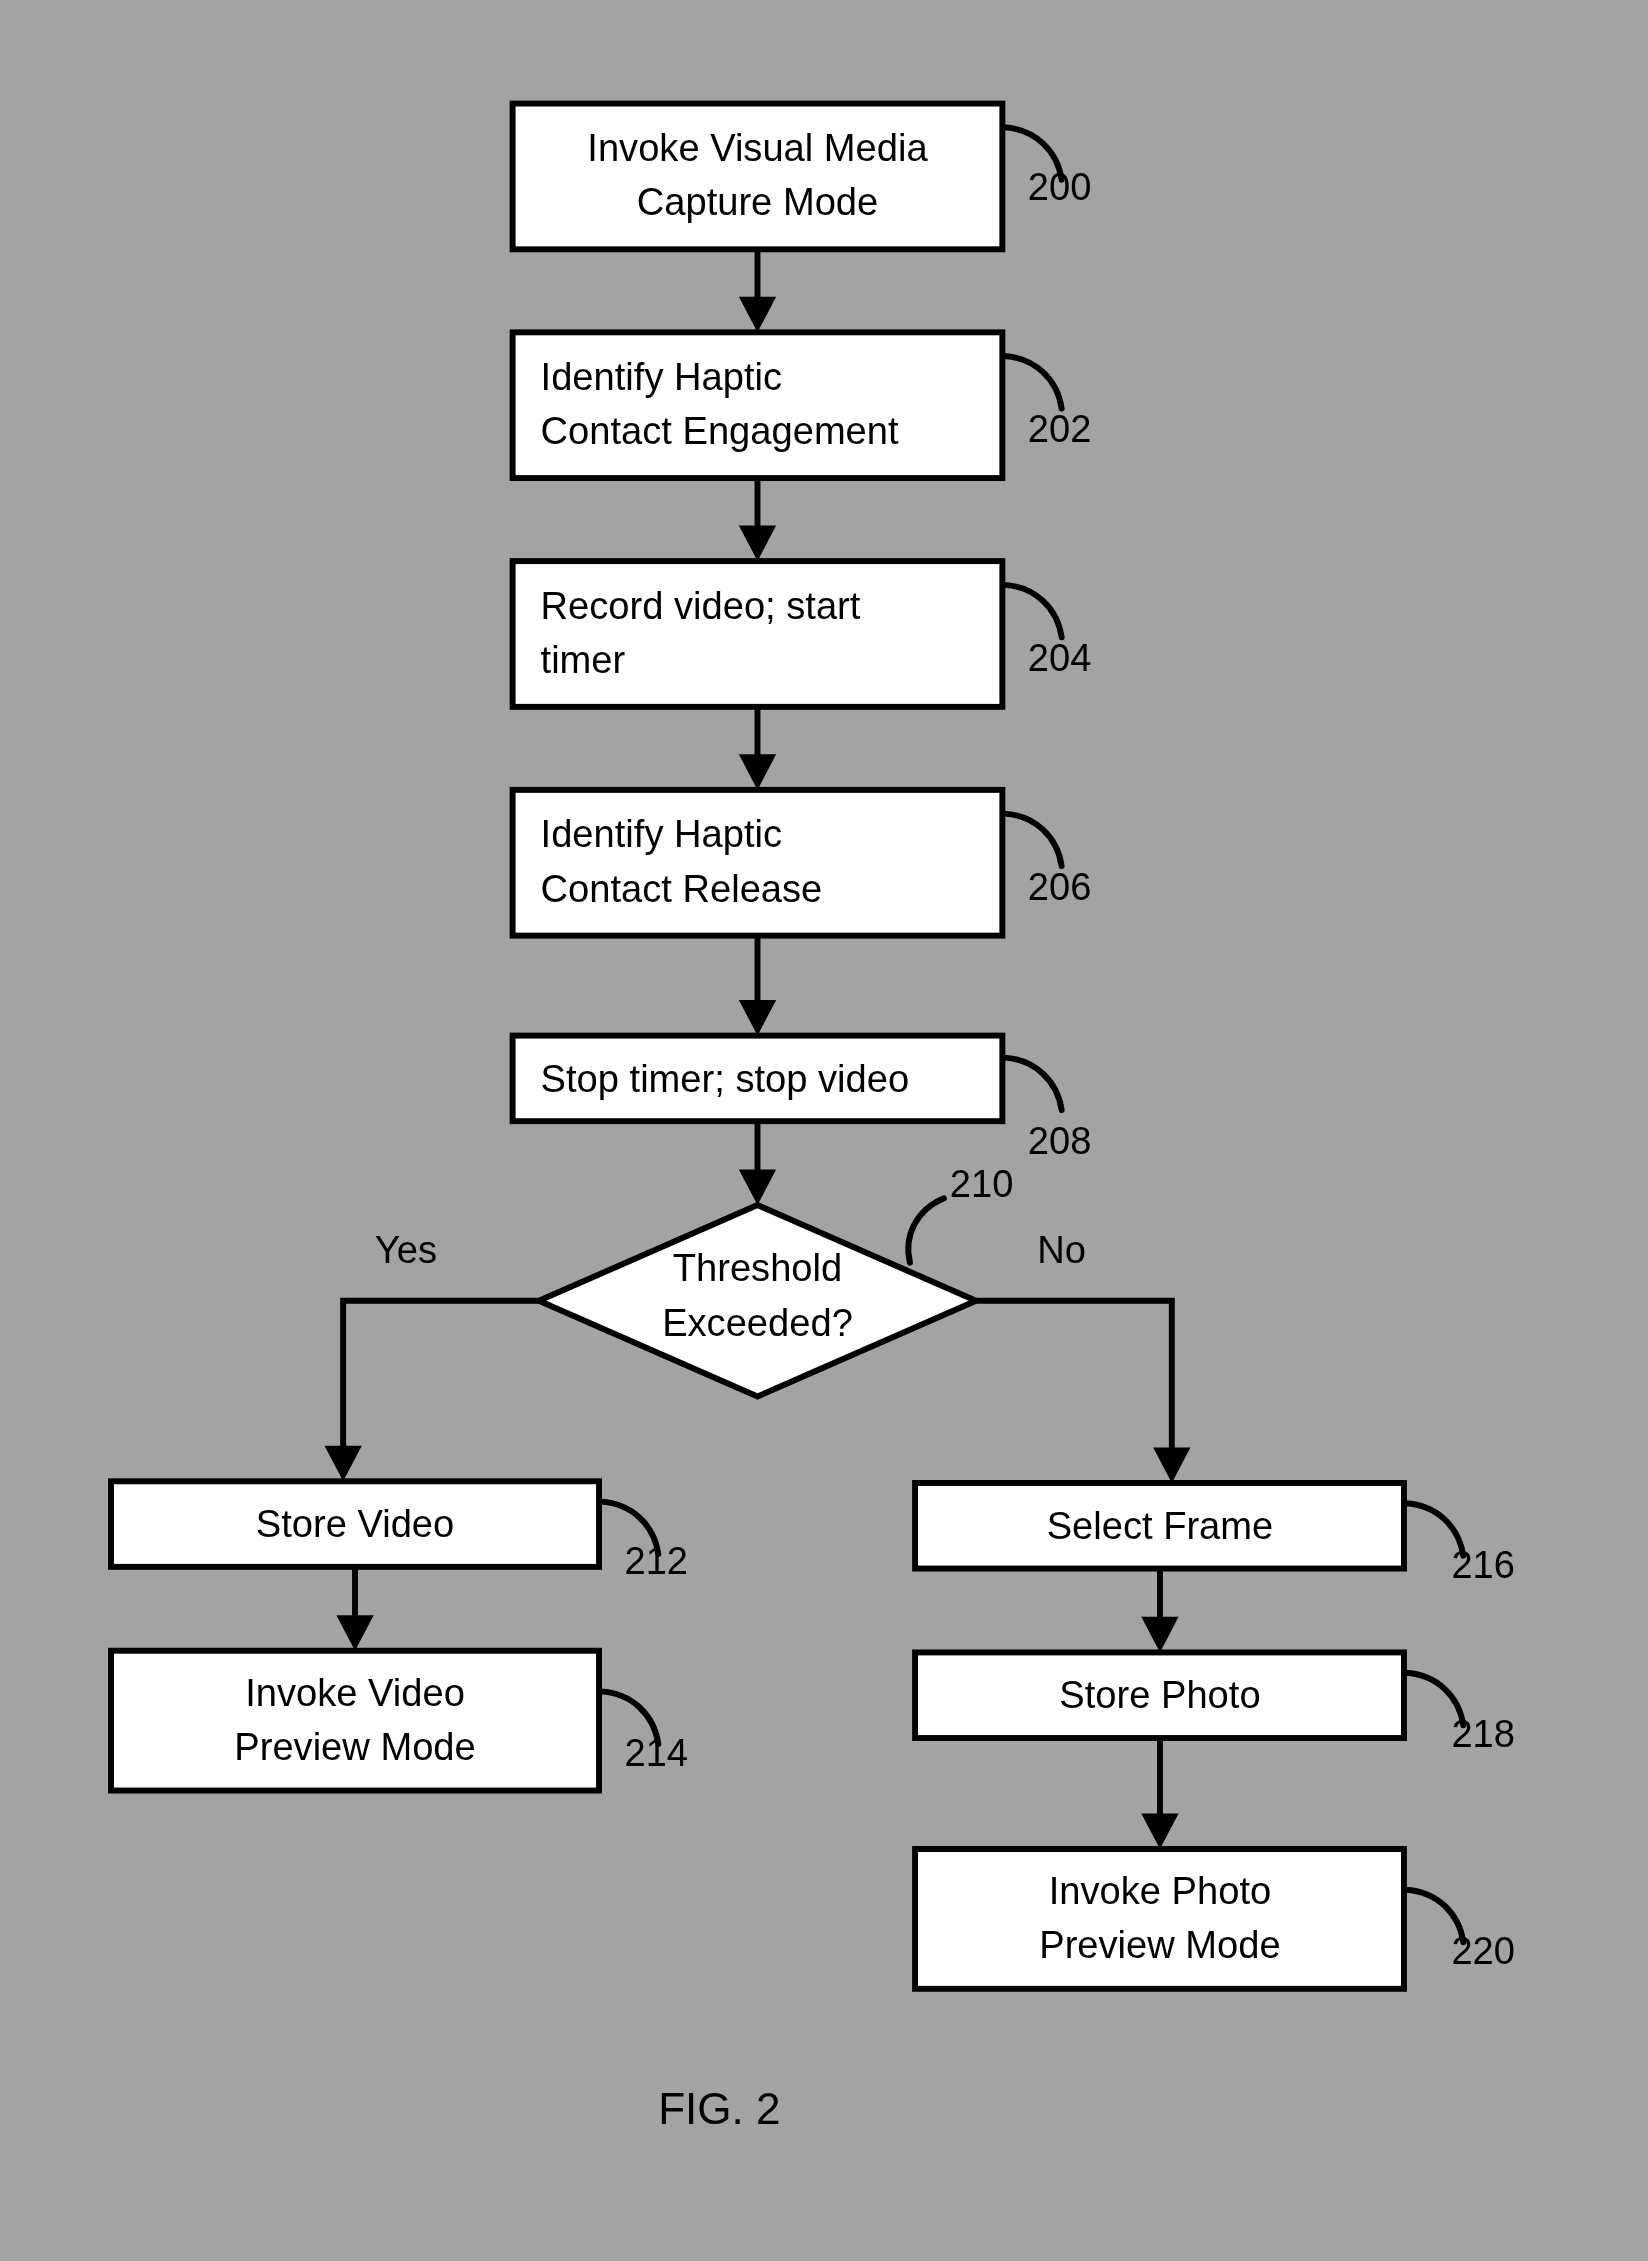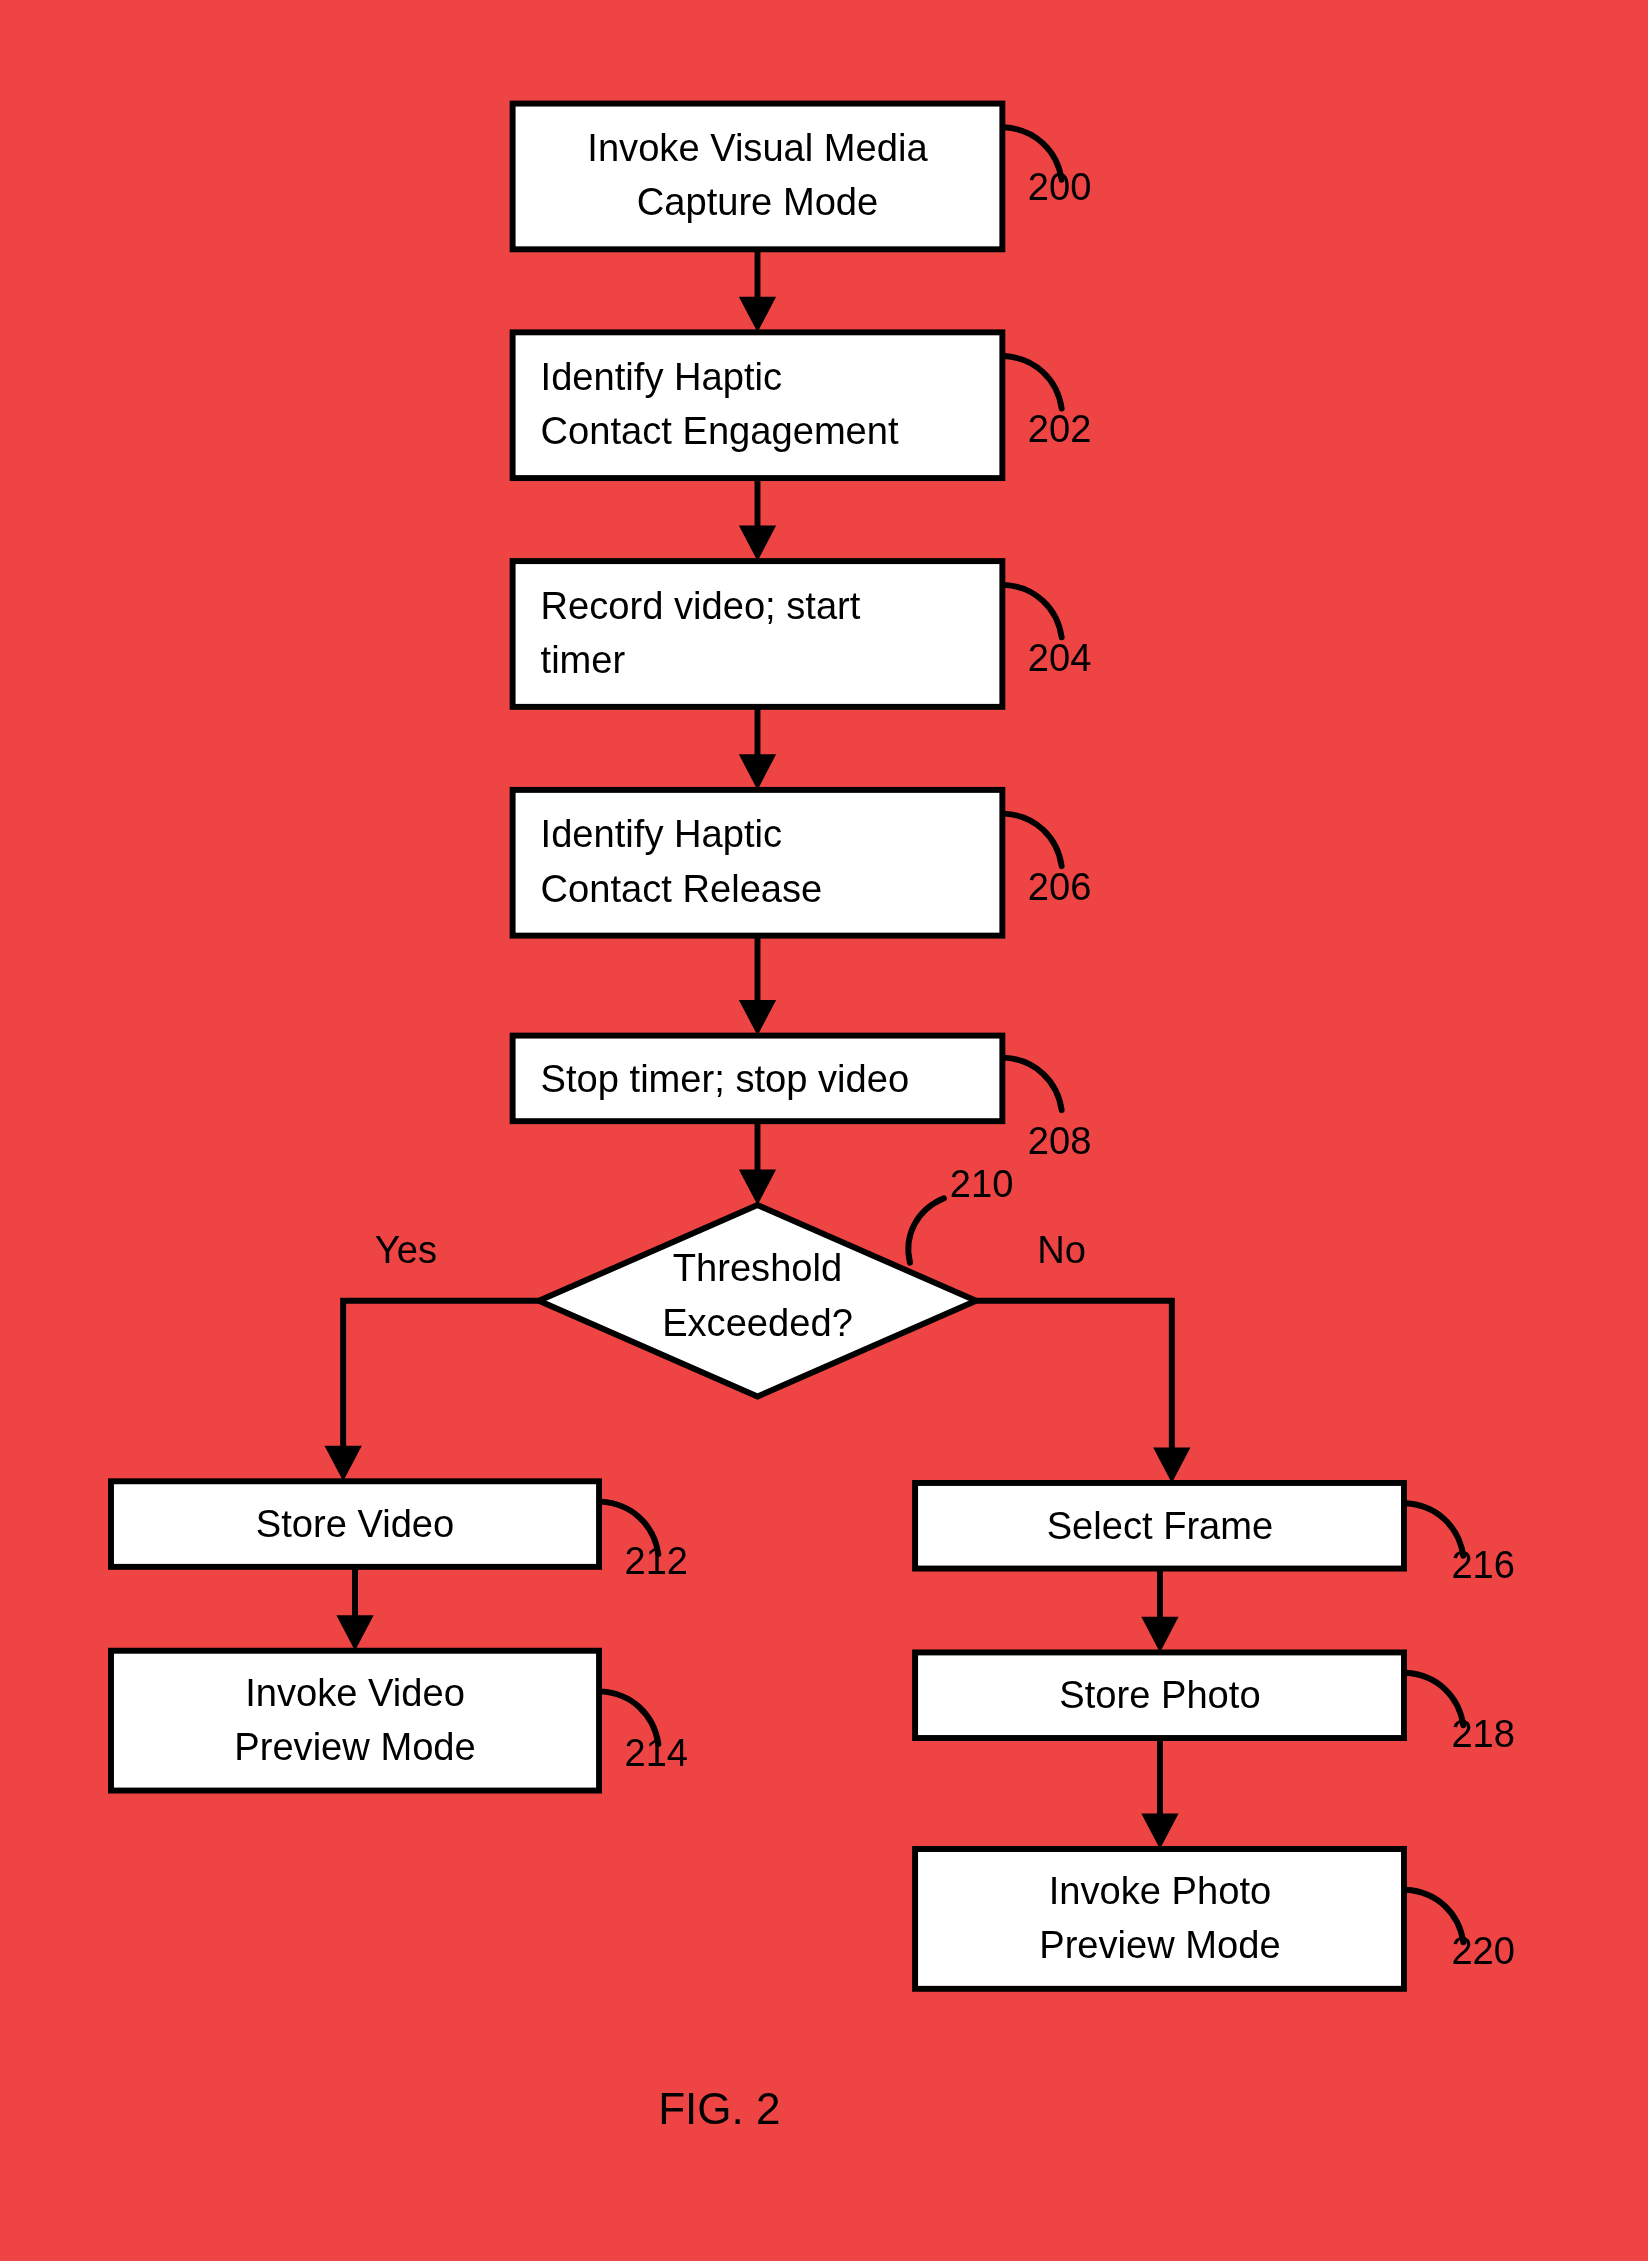--- a/index.html
+++ b/index.html
@@ -7,21 +7,21 @@
     padding: 0;
     background: #ffffff;
   }
   body {
     font-family: "Liberation Sans", sans-serif;
   }
   #figure-root {
     position: relative;
     width: 1648px;
     height: 2261px;
-    background: #ef4444;
+    background: #a3a3a3;
     overflow: hidden;
   }
   svg#flow {
     display: block;
     width: 1648px;
     height: 2261px;
   }
   .node-box {
     fill: #ffffff;
     stroke: #000000;

